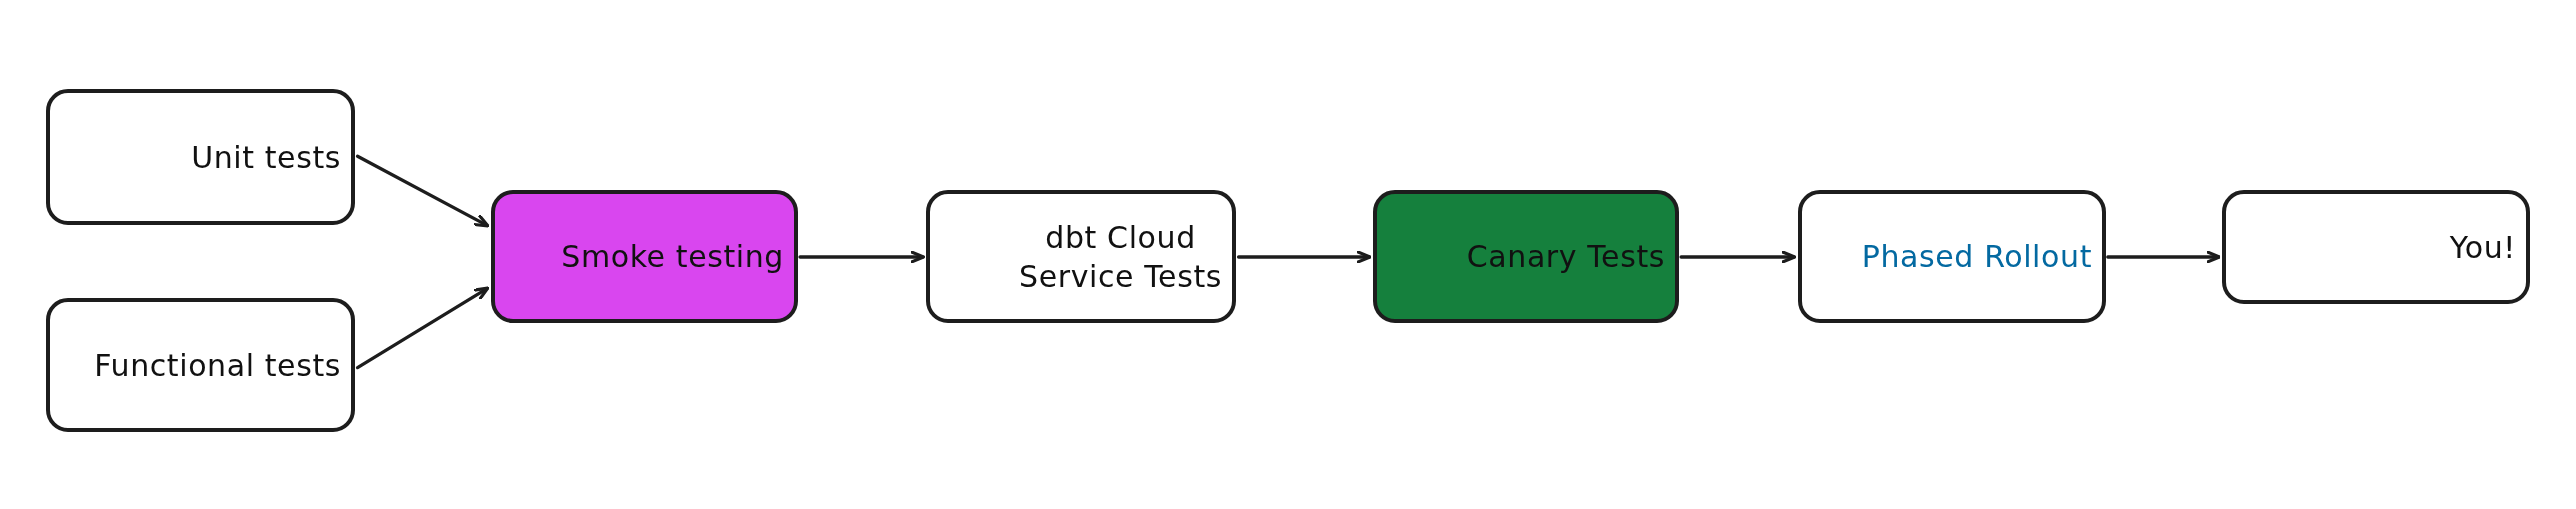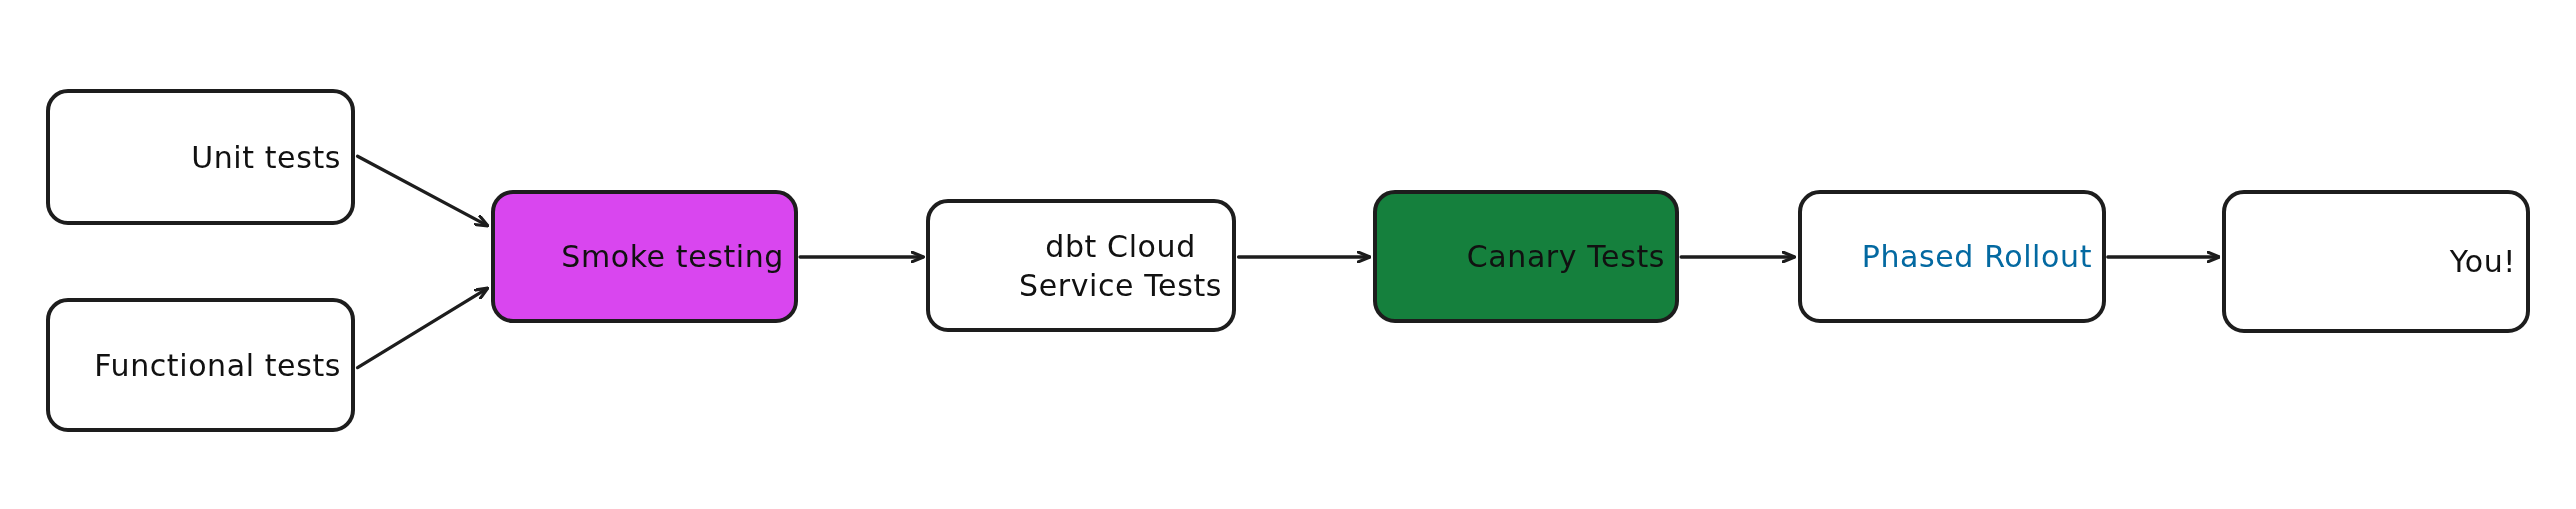--- a/index.html
+++ b/index.html
@@ -72,29 +72,29 @@
   <div id="nodes-group">
       <div class="node" style="left: 46px; top: 89px; width: 309px; height: 136px; border-color: rgb(29, 29, 29); background: rgb(255, 255, 255);">
         <span class="node-label" style="color: rgb(17, 17, 17);">Unit tests</span>
       </div>
       <div class="node" style="left: 46px; top: 298px; width: 309px; height: 134px; border-color: rgb(29, 29, 29); background: rgb(255, 255, 255);">
         <span class="node-label" style="color: rgb(17, 17, 17);">Functional tests</span>
       </div>
       <div class="node" style="left: 491px; top: 190px; width: 307px; height: 133px; border-color: rgb(29, 29, 29); background: #d946ef;">
         <span class="node-label" style="color: rgb(17, 17, 17);">Smoke testing</span>
       </div>
-      <div class="node" style="left: 926px; top: 190px; width: 310px; height: 133px; border-color: rgb(29, 29, 29); background: rgb(255, 255, 255); margin-top: 9px;">
+      <div class="node" style="left: 926px; top: 190px; width: 310px; height: 133px; border-color: rgb(29, 29, 29); background: rgb(255, 255, 255);">
         <span class="node-label" style="color: rgb(17, 17, 17);">dbt Cloud
 Service Tests</span>
       </div>
       <div class="node" style="left: 1373px; top: 190px; width: 306px; height: 133px; border-color: rgb(29, 29, 29); background: #15803d;">
         <span class="node-label" style="color: rgb(17, 17, 17);">Canary Tests</span>
       </div>
       <div class="node" style="left: 1798px; top: 190px; width: 308px; height: 133px; border-color: rgb(29, 29, 29); background: rgb(255, 255, 255);">
         <span class="node-label" style="color: #0369a1;">Phased Rollout</span>
       </div>
-      <div class="node" style="left: 2222px; top: 190px; width: 308px; height: 143px; border-color: rgb(29, 29, 29); background: rgb(255, 255, 255);">
+      <div class="node" style="left: 2222px; top: 190px; width: 308px; height: 114px; border-color: rgb(29, 29, 29); background: rgb(255, 255, 255);">
         <span class="node-label" style="color: rgb(17, 17, 17);">You!</span>
       </div>
     </div>
 
 </div>
 
 
 </body></html>

